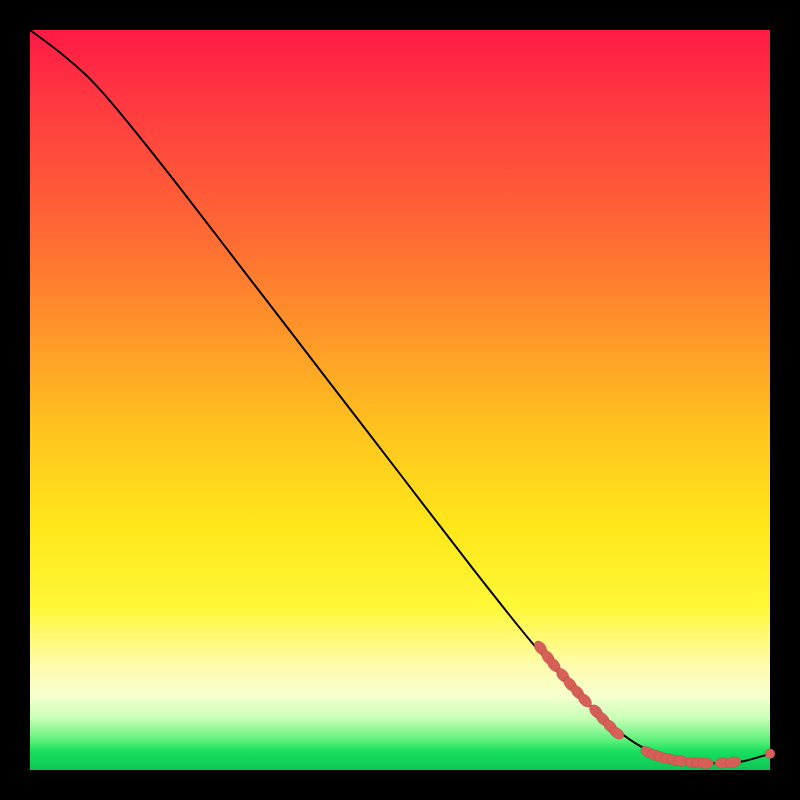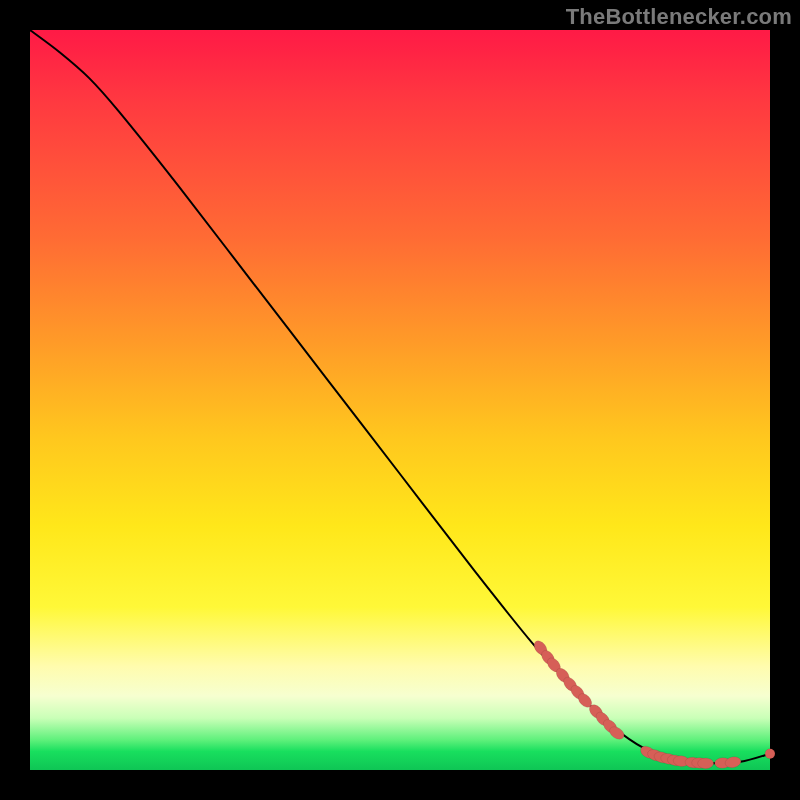--- a/index.html
+++ b/index.html
@@ -52,21 +52,20 @@
   .marker {
     fill: #d65f57;
     stroke: rgba(0,0,0,0.15);
     stroke-width: 0.5;
   }
 </style>
 </head>
 <body>
 
 <div class="stage">
-  <div class="watermark">TheBottlenecker.com</div>
   <div class="plot">
     <svg class="curve" viewBox="0 0 740 740" preserveAspectRatio="none">
       <path id="curve-path" fill="none" stroke="#000" stroke-width="2" stroke-linecap="round" stroke-linejoin="round" d="M 0.00 0.00 C 4.93 3.70, 19.73 14.18, 29.60 22.20 C 39.47 30.22, 49.33 38.23, 59.20 48.10 C 69.07 57.97, 74.00 63.52, 88.80 81.40 C 103.60 99.28, 125.80 127.03, 148.00 155.40 C 170.20 183.77, 197.33 219.53, 222.00 251.60 C 246.67 283.67, 271.33 315.73, 296.00 347.80 C 320.67 379.87, 345.33 411.93, 370.00 444.00 C 394.67 476.07, 421.80 511.83, 444.00 540.20 C 466.20 568.57, 487.17 595.08, 503.20 614.20 C 519.23 633.32, 527.87 641.95, 540.20 654.90 C 552.53 667.85, 566.10 682.03, 577.20 691.90 C 588.30 701.77, 598.17 708.55, 606.80 714.10 C 615.43 719.65, 621.60 722.36, 629.00 725.20 C 636.40 728.04, 642.57 729.76, 651.20 731.12 C 659.83 732.48, 670.93 733.22, 680.80 733.34 C 690.67 733.46, 700.53 733.46, 710.40 731.86 C 720.27 730.26, 735.07 725.08, 740.00 723.72"></path>
       <g id="markers-group">
           <ellipse cx="510.60" cy="617.90" rx="8" ry="5.3" transform="rotate(52.4 510.60 617.90)" class="marker"></ellipse>
           <ellipse cx="518.00" cy="627.52" rx="8" ry="5.3" transform="rotate(52.0 518.00 627.52)" class="marker"></ellipse>
           <ellipse cx="523.92" cy="634.92" rx="8" ry="5.3" transform="rotate(50.2 523.92 634.92)" class="marker"></ellipse>
           <ellipse cx="532.80" cy="645.28" rx="8" ry="5.3" transform="rotate(49.8 532.80 645.28)" class="marker"></ellipse>
           <ellipse cx="540.20" cy="654.16" rx="8" ry="5.3" transform="rotate(49.0 540.20 654.16)" class="marker"></ellipse>
           <ellipse cx="547.60" cy="662.30" rx="8" ry="5.3" transform="rotate(47.7 547.60 662.30)" class="marker"></ellipse>

